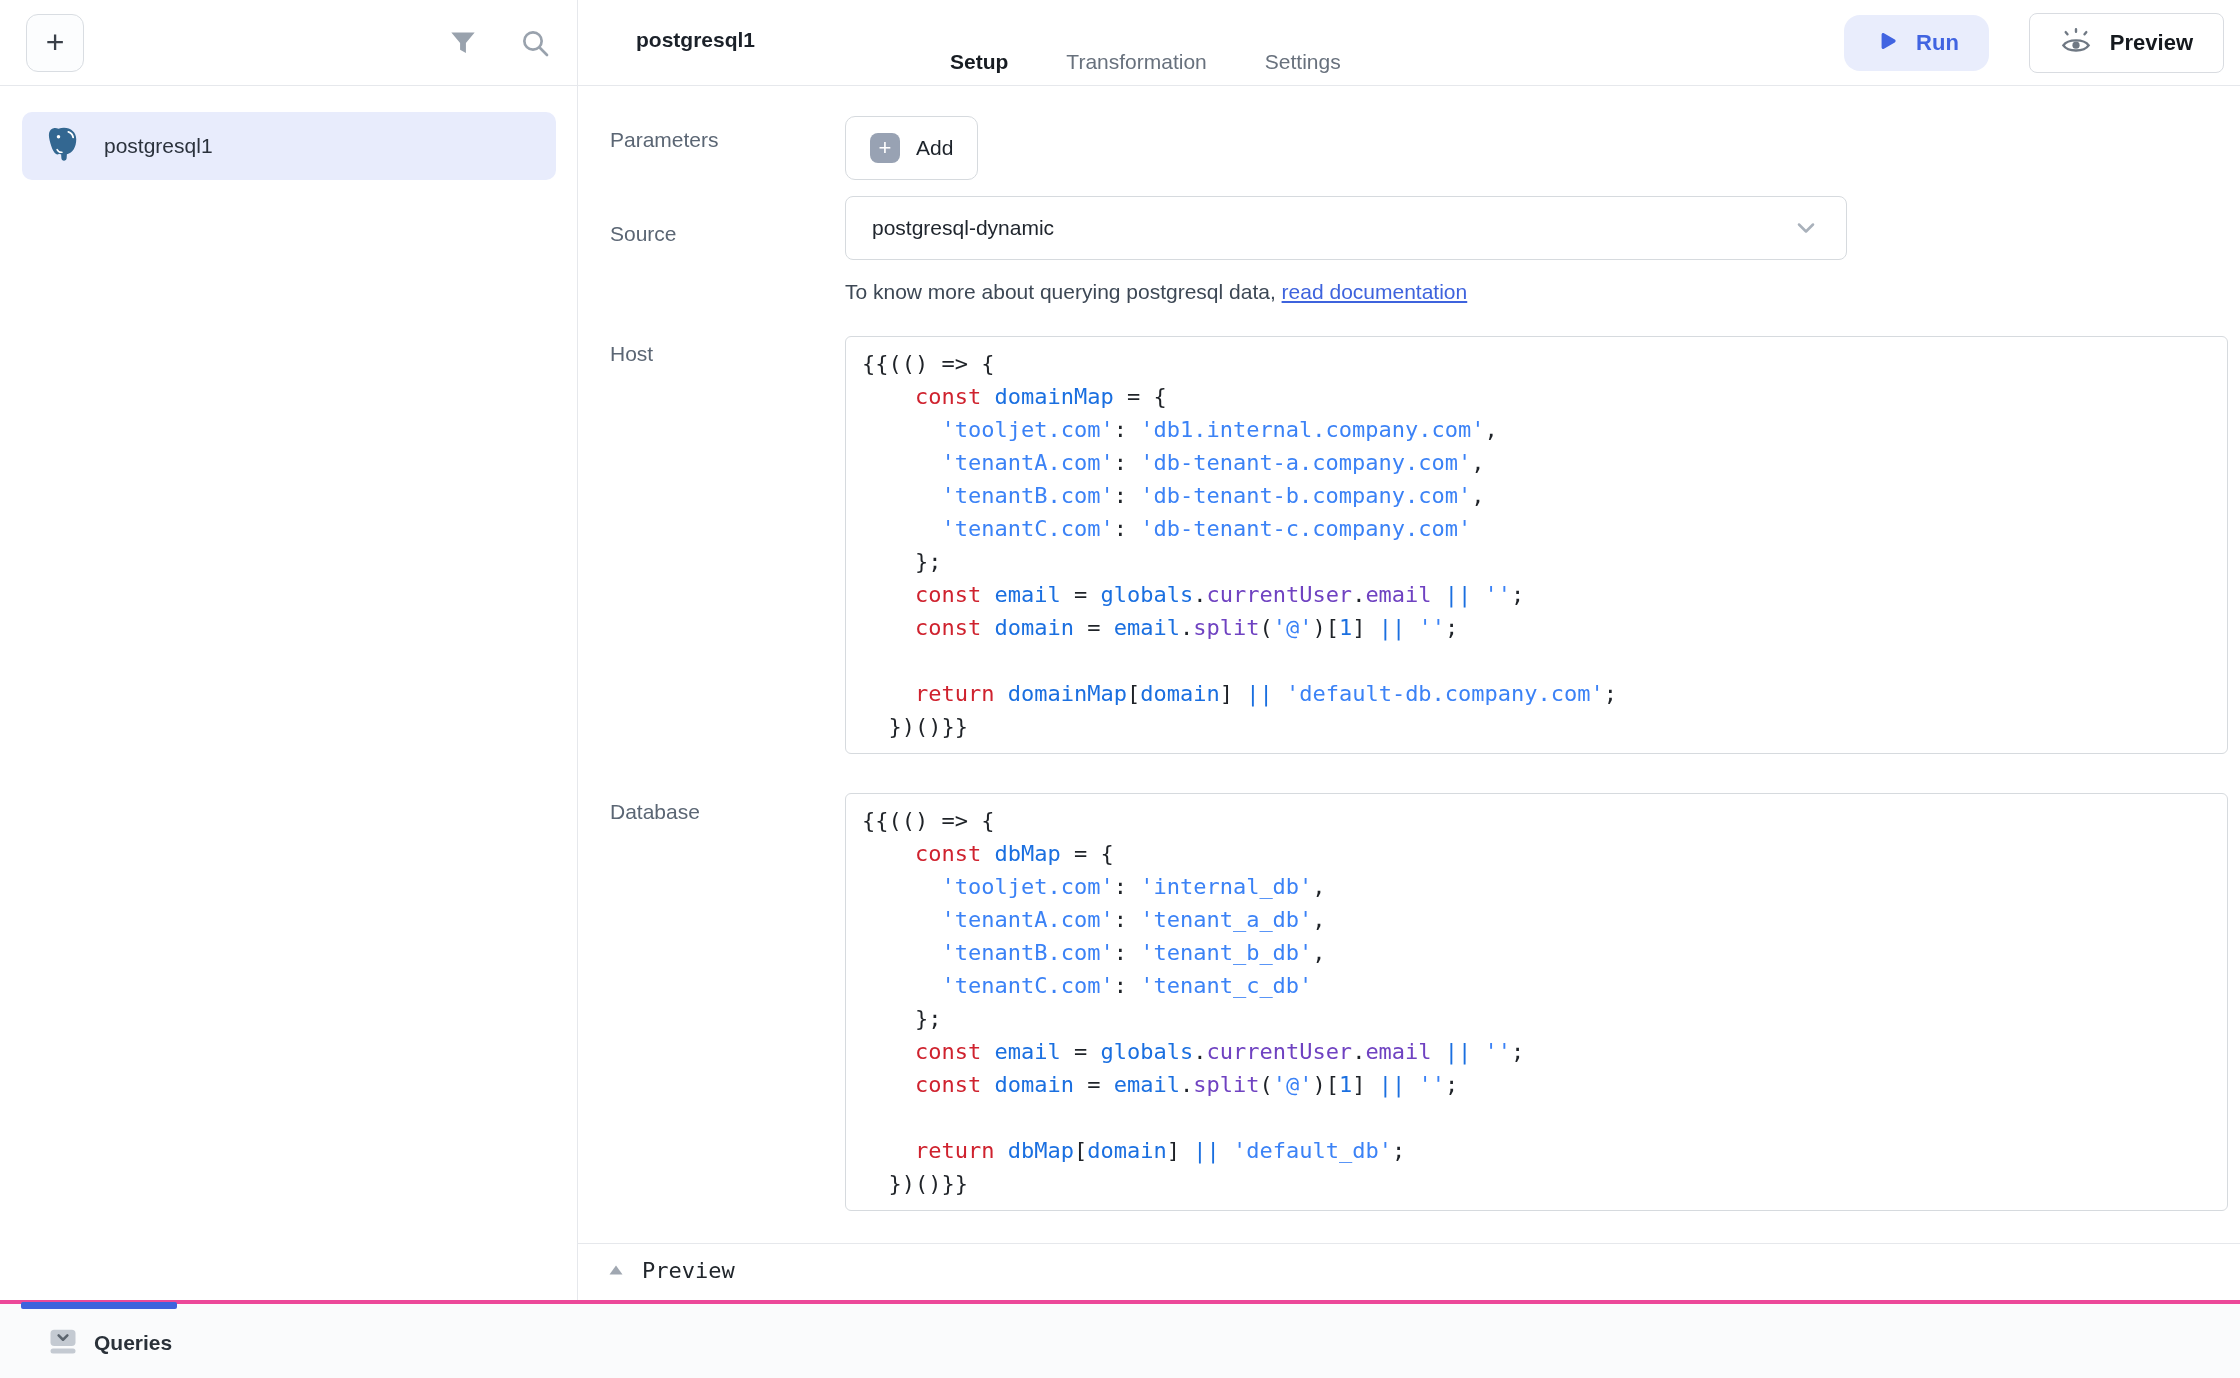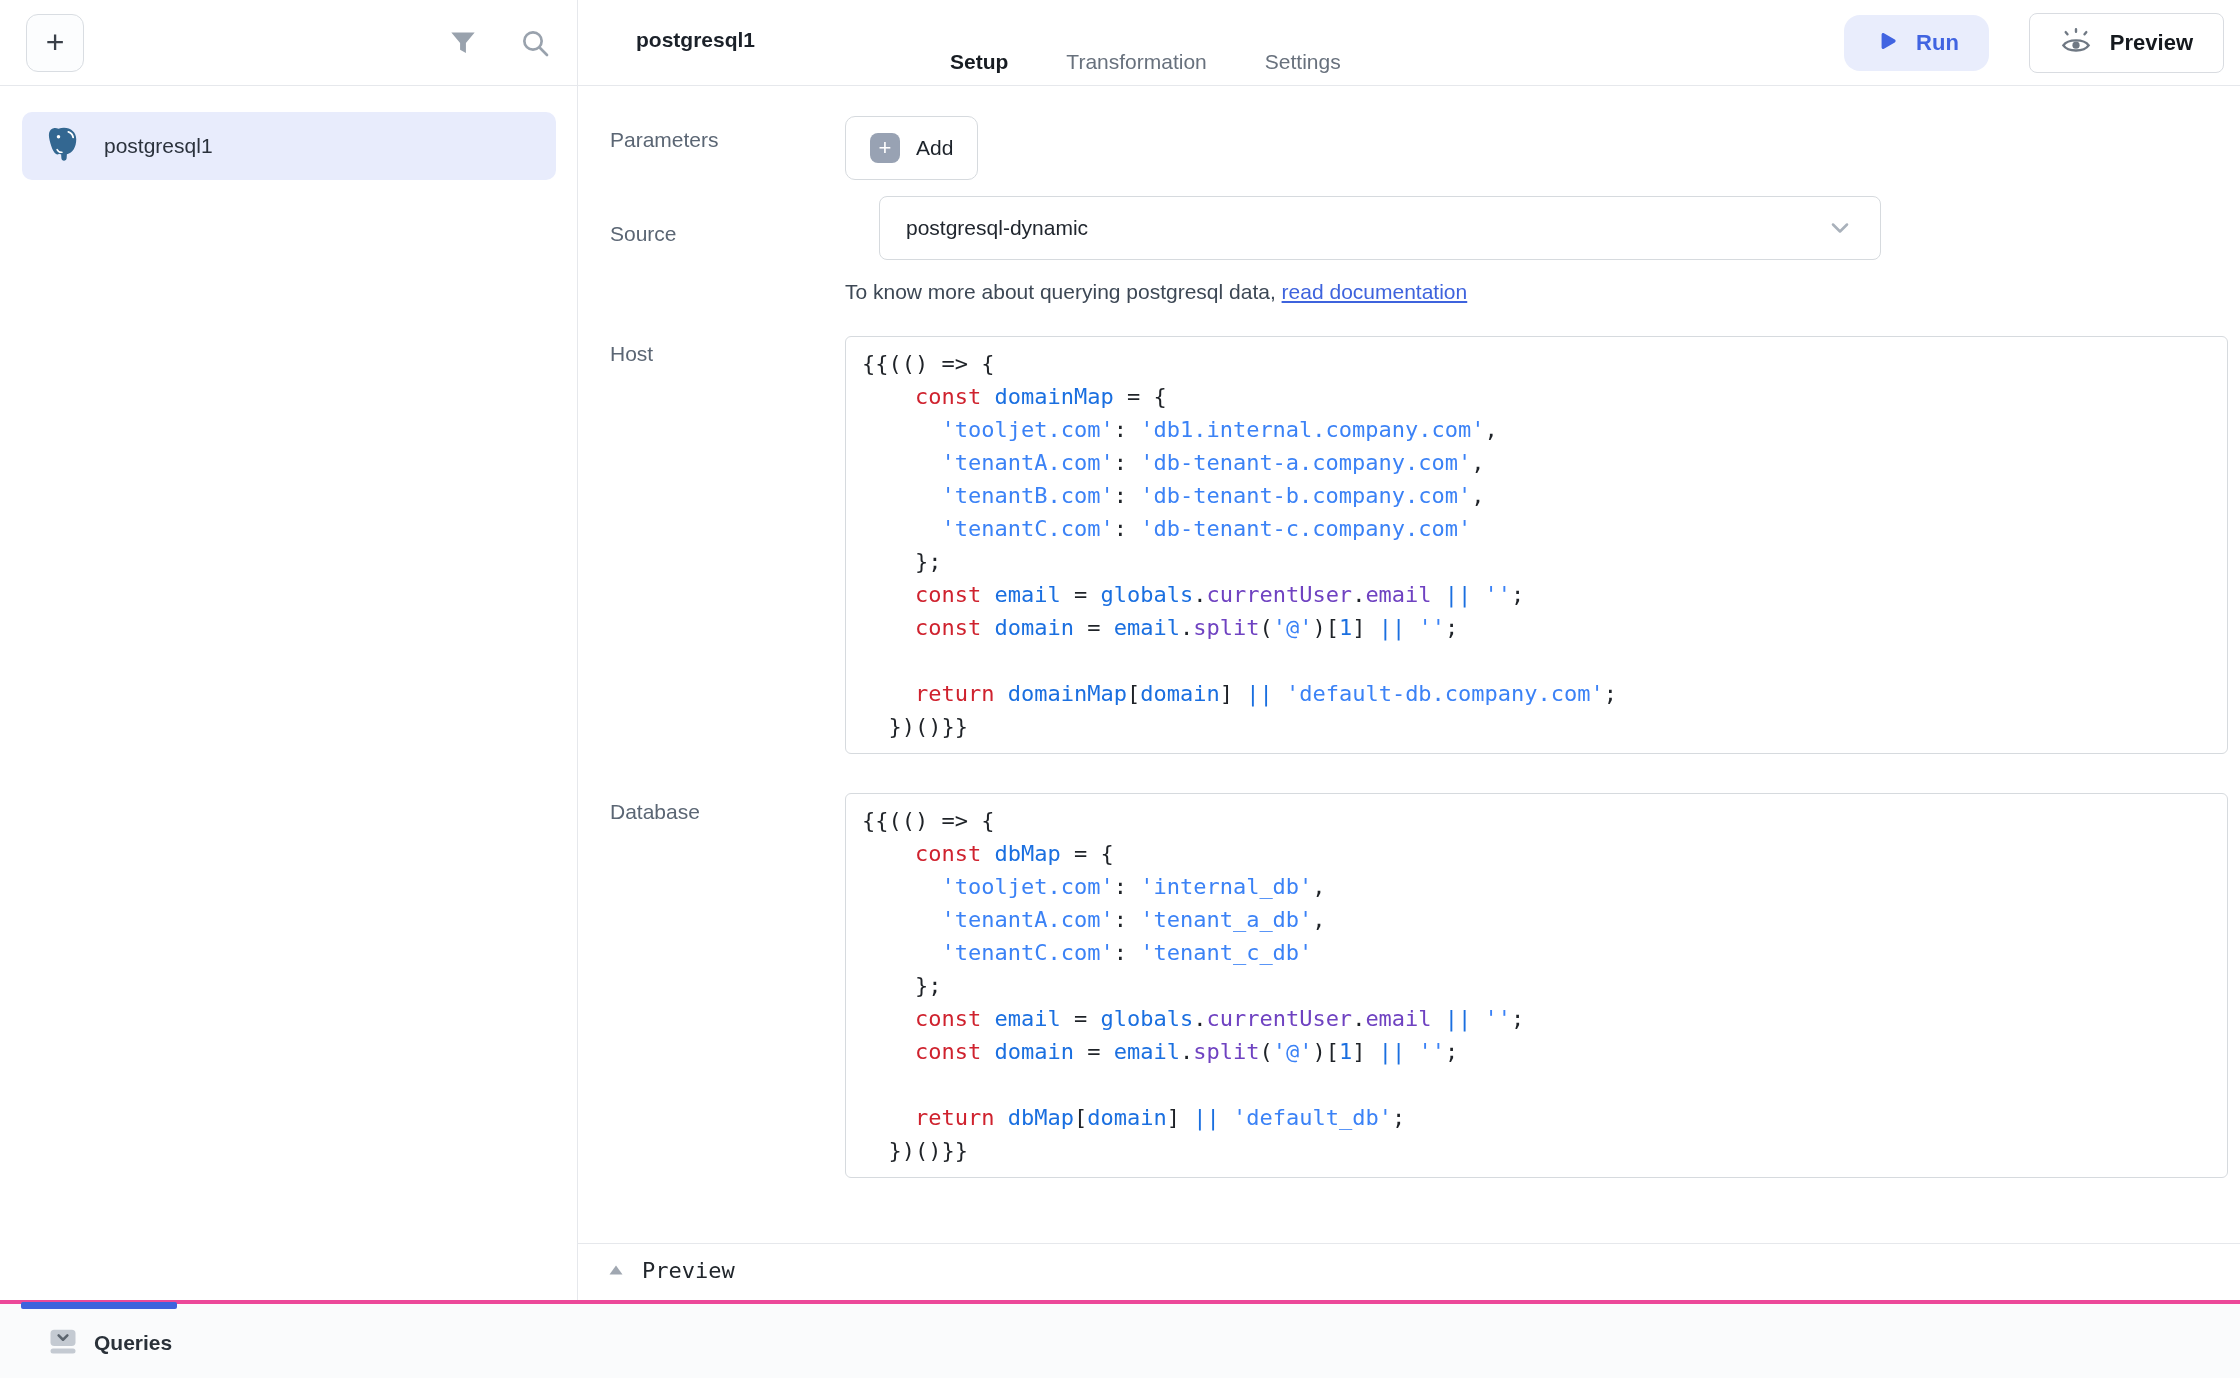--- a/index.html
+++ b/index.html
@@ -45,21 +45,21 @@
   .field-label { position:absolute; left:32px; font-size:21px; font-weight:500; color:#5b6674; }
   .add-param-btn { position:absolute; left:267px; top:30px; height:64px; padding:0 24px;
     background:#fff; border:1px solid #d6dade; border-radius:10px;
     display:flex; align-items:center; gap:16px; cursor:pointer; }
   .plus-box { width:30px; height:30px; background:#98a2b3; border-radius:8px; color:#ffffff;
     display:flex; align-items:center; justify-content:center; font-size:22px; line-height:1; }
   .add-param-label { font-size:21px; font-weight:500; color:#1d232b; }
 
   .source-select { position:absolute; left:267px; top:110px; width:1002px; height:64px;
     border:1px solid #d6dade; border-radius:8px; background:#fff;
-    display:flex; align-items:center; padding:0 26px; cursor:pointer;margin-left:34px; }
+    display:flex; align-items:center; padding:0 26px; cursor:pointer; }
   .source-value { font-size:21px; color:#20262e; }
   .source-select .chev { margin-left:auto; display:flex; }
   .source-help { position:absolute; left:267px; top:194px; font-size:21px; color:#3d4855; }
   .doc-link { color:#3e63dd; text-decoration:underline; cursor:pointer; }
 
   .code-box { position:absolute; left:267px; width:1383px; background:#ffffff;
     border:1px solid #d6dade; border-radius:6px; padding:10px 16px;
     font-family:"DejaVu Sans Mono", monospace; font-size:22px; line-height:33px; color:#1f2328;
     cursor:text; }
   .code-box.host { top:250px; }
@@ -192,20 +192,21 @@
           <div class="code-line"><span class="tk-p">    </span><span class="tk-k">return</span><span class="tk-p"> </span><span class="tk-v">domainMap</span><span class="tk-p">[</span><span class="tk-v">domain</span><span class="tk-p">] </span><span class="tk-o">||</span><span class="tk-p"> </span><span class="tk-s">'default-db.company.com'</span><span class="tk-p">;</span></div>
           <div class="code-line"><span class="tk-p">  })()}}</span></div>
         </div>
 
       <div class="field-label" style="top:714px;">Database</div>
       <div class="code-box database">
           <div class="code-line"><span class="tk-p">{{(() =&gt; {</span></div>
           <div class="code-line"><span class="tk-p">    </span><span class="tk-k">const</span><span class="tk-p"> </span><span class="tk-v">dbMap</span><span class="tk-p"> = {</span></div>
           <div class="code-line"><span class="tk-p">      </span><span class="tk-s">'tooljet.com'</span><span class="tk-p">: </span><span class="tk-s">'internal_db'</span><span class="tk-p">,</span></div>
           <div class="code-line"><span class="tk-p">      </span><span class="tk-s">'tenantA.com'</span><span class="tk-p">: </span><span class="tk-s">'tenant_a_db'</span><span class="tk-p">,</span></div>
+          <div class="code-line"><span class="tk-p">      </span><span class="tk-s">'tenantB.com'</span><span class="tk-p">: </span><span class="tk-s">'tenant_b_db'</span><span class="tk-p">,</span></div>
           <div class="code-line"><span class="tk-p">      </span><span class="tk-s">'tenantC.com'</span><span class="tk-p">: </span><span class="tk-s">'tenant_c_db'</span></div>
           <div class="code-line"><span class="tk-p">    };</span></div>
           <div class="code-line"><span class="tk-p">    </span><span class="tk-k">const</span><span class="tk-p"> </span><span class="tk-v">email</span><span class="tk-p"> = </span><span class="tk-v">globals</span><span class="tk-p">.</span><span class="tk-pr">currentUser</span><span class="tk-p">.</span><span class="tk-pr">email</span><span class="tk-p"> </span><span class="tk-o">||</span><span class="tk-p"> </span><span class="tk-s">''</span><span class="tk-p">;</span></div>
           <div class="code-line"><span class="tk-p">    </span><span class="tk-k">const</span><span class="tk-p"> </span><span class="tk-v">domain</span><span class="tk-p"> = </span><span class="tk-v">email</span><span class="tk-p">.</span><span class="tk-pr">split</span><span class="tk-p">(</span><span class="tk-s">'@'</span><span class="tk-p">)[</span><span class="tk-n">1</span><span class="tk-p">] </span><span class="tk-o">||</span><span class="tk-p"> </span><span class="tk-s">''</span><span class="tk-p">;</span></div>
           <div class="code-line">&nbsp;</div>
           <div class="code-line"><span class="tk-p">    </span><span class="tk-k">return</span><span class="tk-p"> </span><span class="tk-v">dbMap</span><span class="tk-p">[</span><span class="tk-v">domain</span><span class="tk-p">] </span><span class="tk-o">||</span><span class="tk-p"> </span><span class="tk-s">'default_db'</span><span class="tk-p">;</span></div>
           <div class="code-line"><span class="tk-p">  })()}}</span></div>
         </div>
 
       <div class="preview-divider"></div>

